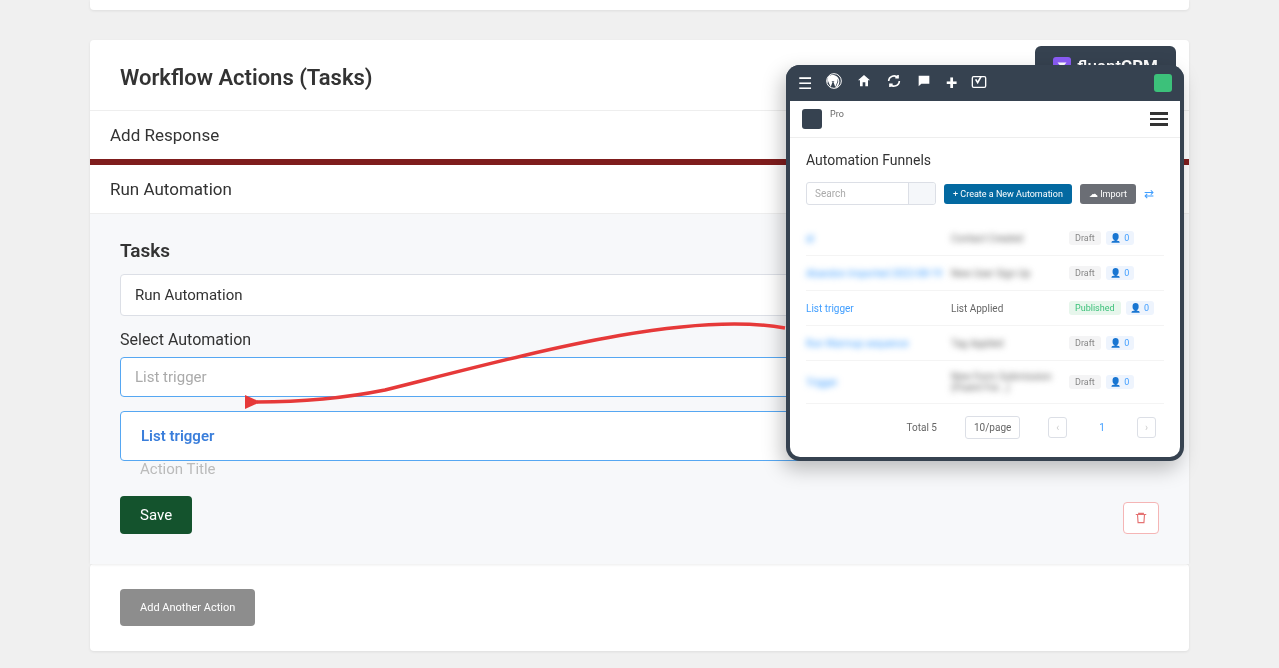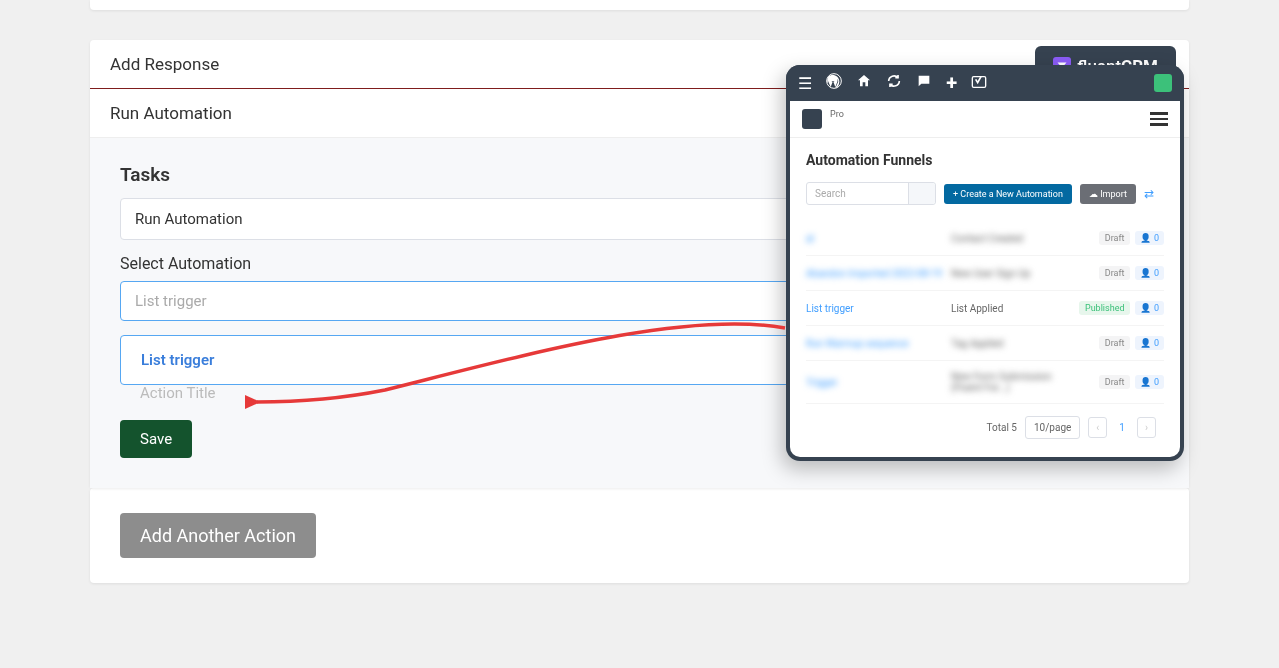--- a/index.html
+++ b/index.html
@@ -1,85 +1,88 @@
 <!DOCTYPE html>
 <html><head>
 <meta charset="utf-8">
 <style>
 *{box-sizing:border-box;margin:0;padding:0;font-family:-apple-system,BlinkMacSystemFont,"Segoe UI",Roboto,sans-serif}
 body{background:#f0f0f0;padding:0;position:relative;width:1279px;height:668px;overflow:hidden}
 .main-panel{background:#fff;margin:0 90px;border-radius:4px;box-shadow:0 1px 3px rgba(0,0,0,0.08);padding:0;position:relative}
 .panel-header{padding:25px 30px 20px;border-bottom:1px solid #eee}
 .panel-header h2{font-size:22px;font-weight:600;color:#333}
-.response-row{padding:14px 20px;border-bottom:1px solid #7f1d1d;font-size:17px;color:#333}
+.response-row{padding:14px 20px;border-bottom:6px solid #7f1d1d;font-size:17px;color:#333}
 .run-auto-row{padding:14px 20px;font-size:17px;color:#333;border-bottom:1px solid #eee}
 .action-body{background:#f7f8fa;margin:0;padding:25px 30px 30px}
 .action-label{font-size:19px;font-weight:600;color:#333;margin-bottom:12px}
 .select-box{background:#fff;border:1px solid #dcdfe6;border-radius:4px;padding:11px 14px;font-size:15px;color:#333;margin-bottom:14px;width:100%}
 .sub-label{font-size:16px;color:#333;margin-bottom:8px}
 .auto-select{background:#fff;border:1.5px solid #56a7f2;border-radius:4px;padding:10px 14px;font-size:15px;color:#aaa;width:100%;margin-bottom:14px}
 .dropdown-item{background:#fff;border:1.5px solid #56a7f2;border-radius:4px;padding:15px 20px;font-size:15px;color:#3a7edb;font-weight:600;width:100%;margin-bottom:0;position:relative}
 .hidden-label{color:#bbb;font-size:15px;position:absolute;left:20px;bottom:-1px}
 .save-btn{background:#14532d;color:#fff;border:none;border-radius:4px;padding:10px 20px;font-size:15px;margin-top:35px;cursor:pointer}
 .delete-btn{position:absolute;right:30px;bottom:30px;border:1px solid #f5b5b5;background:#fff;border-radius:4px;width:36px;height:32px;display:flex;align-items:center;justify-content:center}
-.add-action-btn{background:#8d8d8d;color:#fff;border:none;border-radius:4px;padding:12px 20px;font-size:18px;margin:25px 0 0 30px;cursor:pointer;font-weight:400}
+.add-action-btn{background:#8d8d8d;color:#fff;border:none;border-radius:4px;padding:12px 20px;font-size:11px;margin:25px 0 0 30px;cursor:pointer;font-weight:400}
 .top-sliver{background:#fff;margin:0 90px 30px;height:10px;border-radius:0 0 4px 4px;box-shadow:0 1px 3px rgba(0,0,0,0.08)}
 .bottom-panel{background:#fff;margin:0 90px;padding:0 0 25px;border-radius:4px;box-shadow:0 1px 3px rgba(0,0,0,0.08)}
 
 
 .popup{position:absolute;right:95px;top:33px;width:398px;background:#364250;border-radius:14px;box-shadow:-4px 8px 20px rgba(0,0,0,0.25);overflow:hidden}
 .popup-tab{background:#364250;color:#fff;padding:10px 18px 8px;display:flex;align-items:center;gap:6px;font-size:17px;font-weight:500;width:fit-content;border-radius:6px 6px 0 0}
 .popup-tab .brand{font-weight:700}
 .logo-icon{width:18px;height:18px;background:#8b5cf6;border-radius:3px;display:inline-flex;align-items:center;justify-content:center}
 .admin-bar{background:#364250;display:flex;align-items:center;padding:6px 12px;gap:14px;position:relative}
 .admin-bar span{color:#fff;font-size:16px}
 .admin-right{position:absolute;right:12px;width:18px;height:18px;background:#3cc17a;border-radius:3px}
 .popup-inner{background:#fff;margin:0 4px 4px;border-radius:0 0 10px 10px}
 .inner-header{display:flex;align-items:center;justify-content:space-between;padding:8px 12px;border-bottom:1px solid #eee}
 .inner-logo{display:flex;align-items:flex-start;gap:8px}
 .inner-logo-icon{width:20px;height:20px;background:#364250;border-radius:3px}
 .pro-badge{font-size:9px;color:#666}
 .hamburger{display:flex;flex-direction:column;gap:3px}
 .hamburger div{width:18px;height:2.5px;background:#333}
 .funnel-section{padding:14px 16px}
-.funnel-title{font-size:14px;font-weight:700;color:#333;margin-bottom:14px}
+.funnel-title{font-size:14px;font-weight:400;color:#333;margin-bottom:14px}
 .funnel-controls{display:flex;gap:8px;align-items:center;margin-bottom:16px}
 .search-box{flex:0 0 auto;width:130px;border:1px solid #dcdfe6;border-radius:3px;padding:5px 8px;font-size:10px;color:#aaa;position:relative}
 .search-box::after{content:"";position:absolute;right:0;top:0;bottom:0;width:26px;background:#f5f7fa;border-left:1px solid #dcdfe6;border-radius:0 3px 3px 0}
 .create-btn{background:#0369a1;color:#fff;border:none;border-radius:3px;padding:5px 9px;font-size:9px;cursor:pointer}
 .import-btn{background:#6b6e75;color:#fff;border:none;border-radius:3px;padding:5px 9px;font-size:9px;cursor:pointer}
 .funnel-table{width:100%;font-size:10px}
 .ft-head{display:flex;padding:6px 0;color:#888;border-bottom:1px solid #eee}
 .ft-head .c1{flex:0 0 145px}
 .ft-head .c2{flex:0 0 130px}
 .ft-head .c3{flex:1;text-align:right;padding-right:10px}
 .sort-ic{font-size:8px;color:#bbb;margin-left:2px}
 .ft-row{display:flex;align-items:center;padding:10px 0;border-bottom:1px solid #f4f4f4}
 .ft-row .c1{flex:0 0 145px;color:#409eff}
 .ft-row .c2{flex:0 0 118px;color:#666}
-.ft-row .c3{flex:1;display:flex;justify-content:flex-end;align-items:center;gap:5px}
+.ft-row .c3{flex:1;display:flex;justify-content:flex-start;align-items:center;gap:5px}
 .blur{filter:blur(3px)}
 .status-draft{background:#f4f4f5;color:#888;padding:2px 6px;border-radius:3px;font-size:9px}
 .status-pub{background:#e7f6ec;color:#3cc17a;padding:2px 6px;border-radius:3px;font-size:9px}
 .count-badge{background:#eef4fd;color:#409eff;padding:2px 5px;border-radius:3px;font-size:9px}
-.ft-footer{display:flex;justify-content:flex-end;align-items:center;gap:8px;padding:12px 8px 4px;font-size:10px;color:#666}
+.ft-footer{display:flex;justify-content:flex-end;align-items:center;gap:28px;padding:12px 8px 4px;font-size:10px;color:#666}
 .per-page{border:1px solid #dcdfe6;border-radius:3px;padding:5px 8px;font-size:10px}
 .page-nav{border:1px solid #dcdfe6;border-radius:3px;padding:4px 7px;color:#ccc;font-size:10px}
 .page-num{color:#409eff;font-size:10px;padding:0 4px}
 .swap-icon{color:#409eff;font-size:12px}
 
 
 .arrow-svg{position:absolute;top:310px;left:245px;pointer-events:none;z-index:100}
 </style>
 </head>
 <body>
 
 <div class="top-sliver"></div>
 
 <div class="main-panel">
+  <div class="panel-header">
+    <h2>Workflow Actions (Tasks)</h2>
+  </div>
   <div class="response-row">Add Response</div>
   <div class="run-auto-row">Run Automation</div>
   <div class="action-body" style="position:relative">
     <div class="action-label">Tasks</div>
     <div class="select-box">Run Automation</div>
     <div class="sub-label">Select Automation</div>
     <div class="auto-select">List trigger</div>
     <div class="dropdown-item">
       <span>List trigger</span>
     </div>

